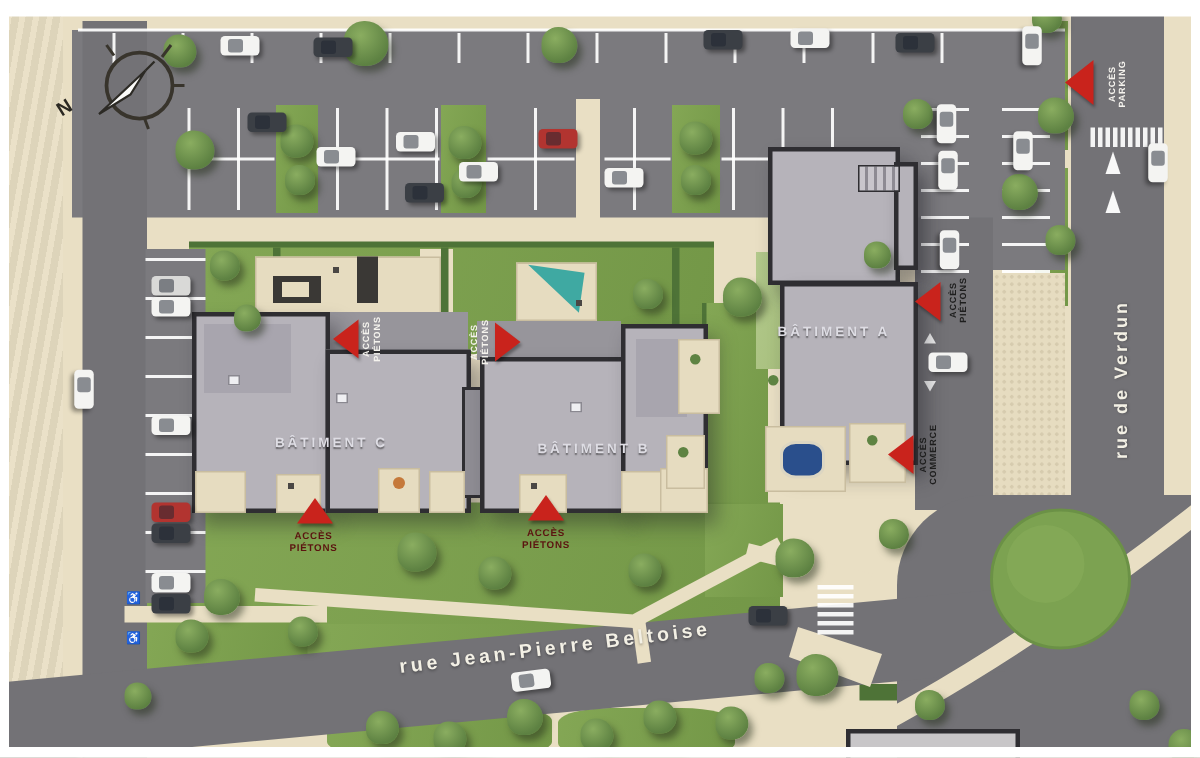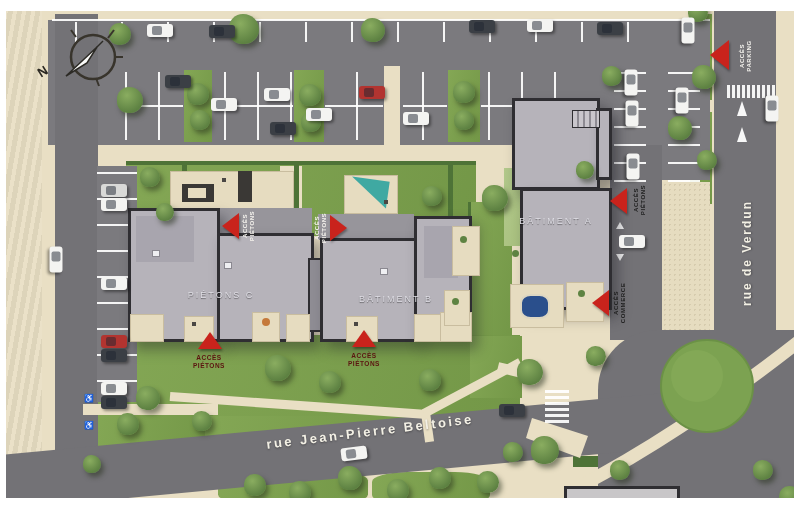--- a/index.html
+++ b/index.html
@@ -34,21 +34,21 @@
          background:rgba(30,36,48,.5);}
   .tri{position:absolute;width:0;height:0;filter:drop-shadow(1px 2px 1px rgba(0,0,0,.35));}
   .tri-l{border-top:13px solid transparent;border-bottom:13px solid transparent;border-right:17px solid #c9231c;}
   .tri-r{border-top:13px solid transparent;border-bottom:13px solid transparent;border-left:17px solid #c9231c;}
   .tri-u{border-left:12px solid transparent;border-right:12px solid transparent;border-bottom:17px solid #c9231c;}
   .tri-big{border-top:15px solid transparent;border-bottom:15px solid transparent;border-right:19px solid #c9231c;}
   .lbl-v{position:absolute;transform:rotate(-90deg);font-size:6px;line-height:7px;font-weight:700;
          letter-spacing:.6px;text-align:center;white-space:nowrap;}
   .lbl-h{position:absolute;font-size:6.5px;line-height:7.5px;font-weight:700;letter-spacing:.5px;
          text-align:center;color:#5c1410;}
-  .bldlbl{position:absolute;font-size:9px;font-weight:400;letter-spacing:2px;color:#dedde4;
+  .bldlbl{position:absolute;font-size:9px;font-weight:700;letter-spacing:2px;color:#dedde4;
           text-align:center;text-shadow:0 1px 1px rgba(0,0,0,.45);}
   .stlbl{position:absolute;color:#f3f0e5;font-weight:600;text-align:center;
          text-shadow:0 1px 2px rgba(0,0,0,.35);}
   .island{position:absolute;width:0;height:0;border-left:5px solid transparent;
           border-right:5px solid transparent;border-bottom:15px solid #fff;opacity:.95;}
   .arrow{position:absolute;width:0;height:0;border-left:4px solid transparent;
          border-right:4px solid transparent;border-bottom:7px solid #fff;opacity:.9;}
   .hc{position:absolute;color:#fff;font-size:8px;}
   #frame-overlay{position:absolute;inset:0;border:6px solid #fff;border-top-width:11px;
                  border-bottom-width:7px;pointer-events:none;z-index:99;}
@@ -397,21 +397,21 @@
   <div class="lbl-v" style="left:592px;top:296px;width:56px;color:#1e1e1e;">
     <span style="display:block;">ACCÈS</span>
     <span style="display:block;">COMMERCE</span>
   </div>
   <div class="tri tri-big" style="left:710px;top:40px;"></div>
   <div class="lbl-v" style="left:716px;top:49px;width:60px;color:#f5f3ee;">
     <span style="display:block;">ACCÈS</span>
     <span style="display:block;">PARKING</span>
   </div>
 
-  <div class="bldlbl" style="left:146px;top:290px;width:150px;">PIÉTONS C</div>
+  <div class="bldlbl" style="left:146px;top:290px;width:150px;">BÂTIMENT C</div>
   <div class="bldlbl" style="left:320px;top:294px;width:152px;">BÂTIMENT B</div>
   <div class="bldlbl" style="left:496px;top:216px;width:120px;">BÂTIMENT A</div>
 
   <svg class="abs" style="left:56px;top:24px;" width="70" height="70" viewBox="0 0 70 70">
     <circle cx="37" cy="33" r="22" fill="none" stroke="#38342c" stroke-width="2.5"></circle>
     <line x1="52" y1="14" x2="58" y2="6" stroke="#38342c" stroke-width="2"></line>
     <line x1="59" y1="33" x2="67" y2="33" stroke="#38342c" stroke-width="2"></line>
     <line x1="40" y1="54" x2="43" y2="62" stroke="#38342c" stroke-width="2"></line>
     <line x1="20" y1="13" x2="15" y2="6" stroke="#38342c" stroke-width="2"></line>
     <line x1="41" y1="23" x2="47" y2="17" stroke="#2c2a25" stroke-width="1.5"></line>

